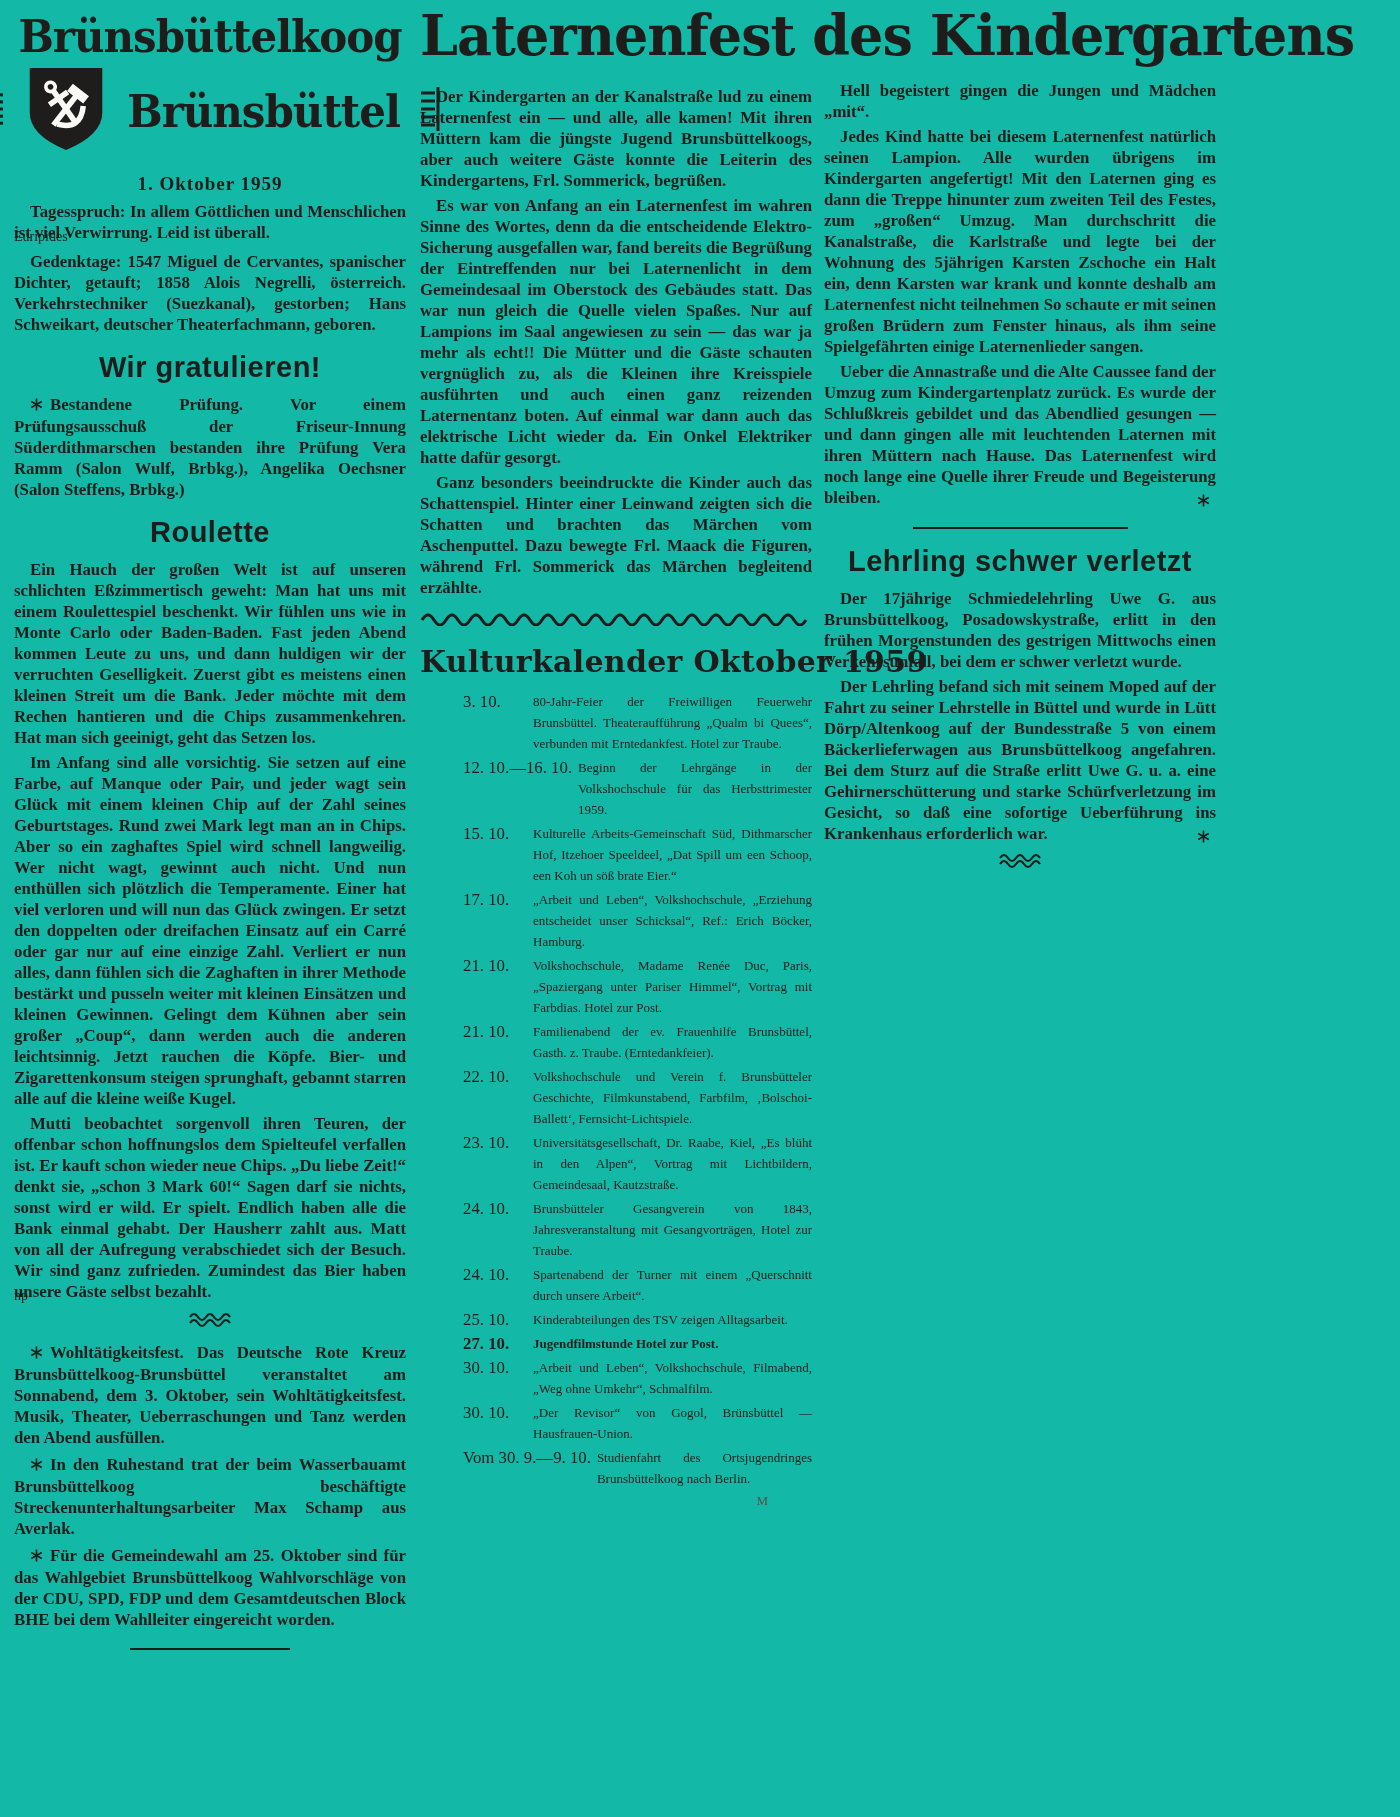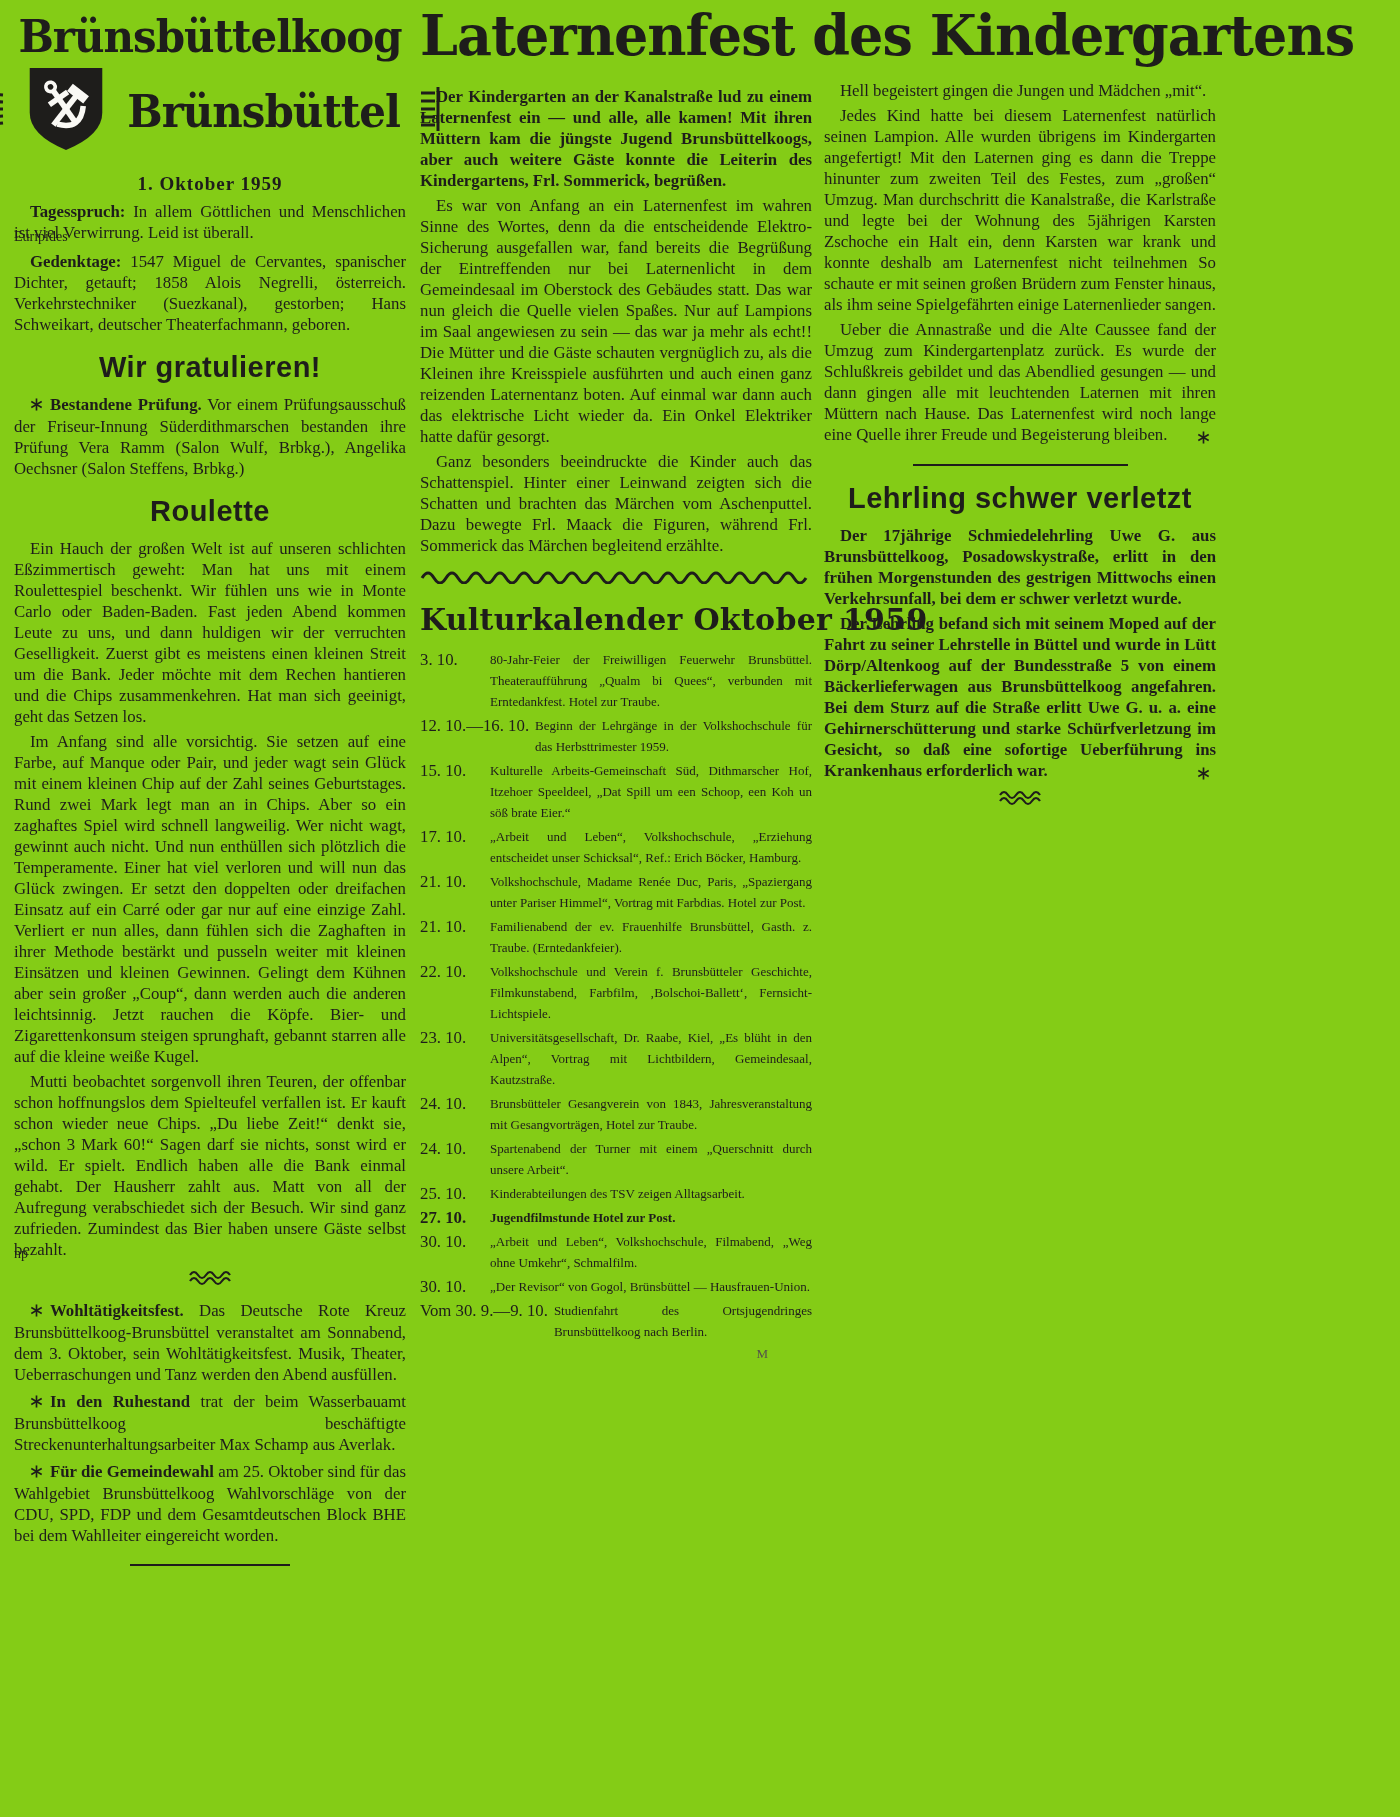--- a/index.html
+++ b/index.html
@@ -1,43 +1,43 @@
 <!DOCTYPE html>
 <html lang="de"><head>
 <meta charset="utf-8">
 <style>
   html,body{margin:0;padding:0;}
   body{width:1400px;height:1817px;background:#e9e7e1;font-family:"Liberation Serif",serif;}
-  .page{position:relative;width:1400px;height:1817px;background:#84cc16;color:#1e1d1b;overflow:hidden;}
+  .page{position:relative;width:1400px;height:1817px;background:#14b8a6;color:#1e1d1b;overflow:hidden;}
   .col{position:absolute;}
   .col-left{left:14px;top:14px;width:392px;}
   .col-mid{left:420px;top:86px;width:392px;}
   .col-right{left:824px;top:80px;width:392px;}
 
   
   .masthead{text-align:center;margin-bottom:6px;}
   .mast-line1{font-family:"DejaVu Serif",serif;font-weight:bold;font-size:42px;line-height:1.08;letter-spacing:-1px;transform:scaleY(1.08);}
   .mast-line2{display:flex;align-items:center;justify-content:center;gap:21px;margin-top:4px;}
   .mast-line2-text{font-family:"DejaVu Serif",serif;font-weight:bold;font-size:42px;letter-spacing:-1px;transform:scaleY(1.08);}
   .mast-date{font-weight:bold;font-size:19px;margin-top:14px;letter-spacing:1px;}
 
   
-  .body{margin:0 0 4px 0;font-size:16.8px;line-height:21px;text-align:justify;text-indent:16px;}
+  .body{margin:0 0 4px 0;font-size:16.8px;line-height:21px;text-align:justify;text-indent:16px;font-weight:bold;}
   .body b{font-family:"Liberation Serif",serif;}
   .lead{font-weight:bold;}
   .bold{font-weight:bold;}
   .author-line{text-align:left;margin-top:-21px;padding-right:10px;font-size:14px;line-height:21px;margin-bottom:4px;}
   .star-end{text-align:right;margin-top:-19px;padding-right:6px;margin-bottom:2px;}
 
   h1.headline{position:absolute;left:420px;top:6px;width:978px;margin:0;font-family:"DejaVu Serif",serif;font-weight:bold;font-size:54px;line-height:1.05;white-space:nowrap;letter-spacing:-1px;transform-origin:left top;transform:scaleY(1.04);}
   h2.sans{font-family:"Liberation Sans",sans-serif;font-weight:bold;font-size:29px;text-align:center;margin:16px 0 10px 0;letter-spacing:0.5px;}
   h3.slab{font-family:"DejaVu Serif",serif;font-weight:bold;font-size:30px;margin:14px 0 12px 0;letter-spacing:0.3px;white-space:nowrap;}
 
   
-  .k-item{display:flex;margin-bottom:3px;}
+  .k-item{display:flex;margin-bottom:3px;margin-left:43px;}
   .k-date{flex-shrink:0;min-width:64px;white-space:nowrap;font-size:16.8px;line-height:21px;padding-right:6px;}
   .k-text{flex:1;font-size:13px;line-height:21px;text-align:justify;}
   .k-item.bold .k-date,.k-item.bold .k-text{font-weight:bold;}
 
   
   .hr-short{border:0;border-top:2.5px solid #1e1d1b;width:160px;margin:18px auto 0 auto;}
   .hr-mid{border:0;border-top:2.5px solid #1e1d1b;width:215px;margin:16px auto 4px auto;}
   .rope-wrap{margin:14px 0 4px 0;}
   .squiggle-wrap{text-align:center;margin:6px 0 10px 0;}
   .page-mark{text-align:right;padding-right:44px;font-size:13px;color:#55524c;margin-top:4px;}

